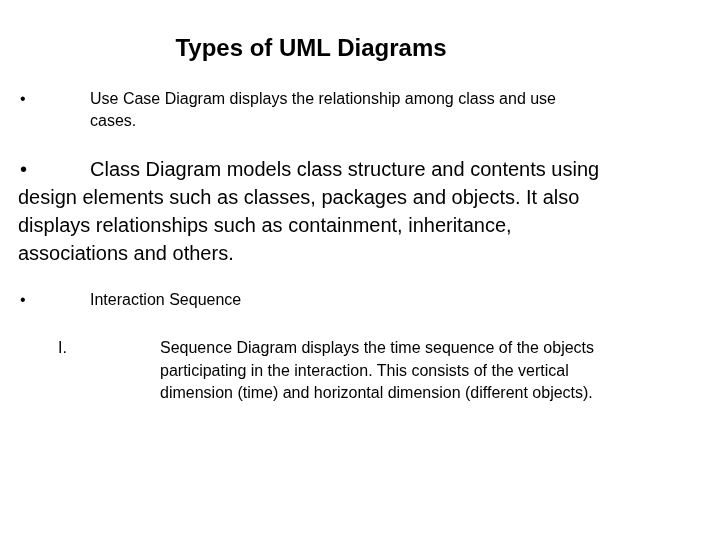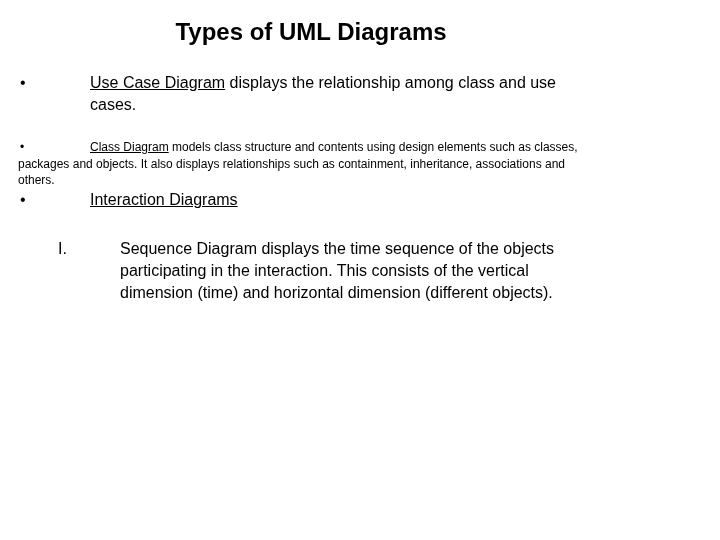--- a/index.html
+++ b/index.html
@@ -8,21 +8,21 @@
     width: 720px;
     height: 540px;
     background: #ffffff;
     font-family: Arial, Helvetica, sans-serif;
     color: #000000;
   }
   .slide {
     box-sizing: border-box;
     width: 622px;
     height: 540px;
-    padding: 12px 18px 18px 18px;
+    padding: 28px 18px 18px 18px;
   }
   .title {
     font-size: 24px;
     font-weight: bold;
     text-align: center;
     margin: 6px 0 26px 0;
   }
   .bullet-row {
     display: flex;
     align-items: flex-start;
@@ -32,26 +32,26 @@
   }
   .bullet-dot {
     width: 70px;
     flex: 0 0 70px;
     padding-left: 2px;
   }
   .bullet-body {
     flex: 1;
   }
   .linkish {
-    text-decoration: underline;
     color: #000000;
   }
   .wrap-block {
-    font-size: 12px;
+    font-size: 20px;
     line-height: 1.4;
+    margin-bottom: 22px;
   }
   .wrap-block .lead {
     white-space: nowrap;
   }
   .sub-list {
     margin-left: 40px;
     margin-top: 4px;
   }
   .sub-row {
     display: flex;
@@ -60,20 +60,21 @@
     line-height: 1.4;
     margin-bottom: 22px;
   }
   .sub-num {
     width: 62px;
     flex: 0 0 62px;
   }
   .sub-body {
     flex: 1;
     padding-right: 8px;
+    margin-left: 40px;
   }
 </style>
 </head>
 <body>
 
 <div class="slide">
 
   <div class="title">Types of UML Diagrams</div>
 
   <div class="bullet-row">
@@ -84,21 +85,21 @@
   </div>
 
   <div class="wrap-block">
     <span class="lead">
       <span class="bullet-dot" style="display:inline-block;">•</span><span class="linkish">Class Diagram</span></span><span> models class structure and contents using design elements such as classes, packages and objects. It also displays relationships such as containment, inheritance, associations and others.</span>
   </div>
 
   <div class="bullet-row" style="margin-bottom:26px;">
     <div class="bullet-dot">•</div>
     <div class="bullet-body">
-      <span class="linkish">Interaction Diagrams</span>
+      <span class="linkish">Interaction Sequence</span>
     </div>
   </div>
 
   <div class="sub-list">
     <div class="sub-row">
       <div class="sub-num">I.</div>
       <div class="sub-body">Sequence Diagram displays the time sequence of the objects participating in the interaction.  This consists of the vertical dimension (time) and horizontal dimension (different objects).</div>
     </div>
   </div>
 

